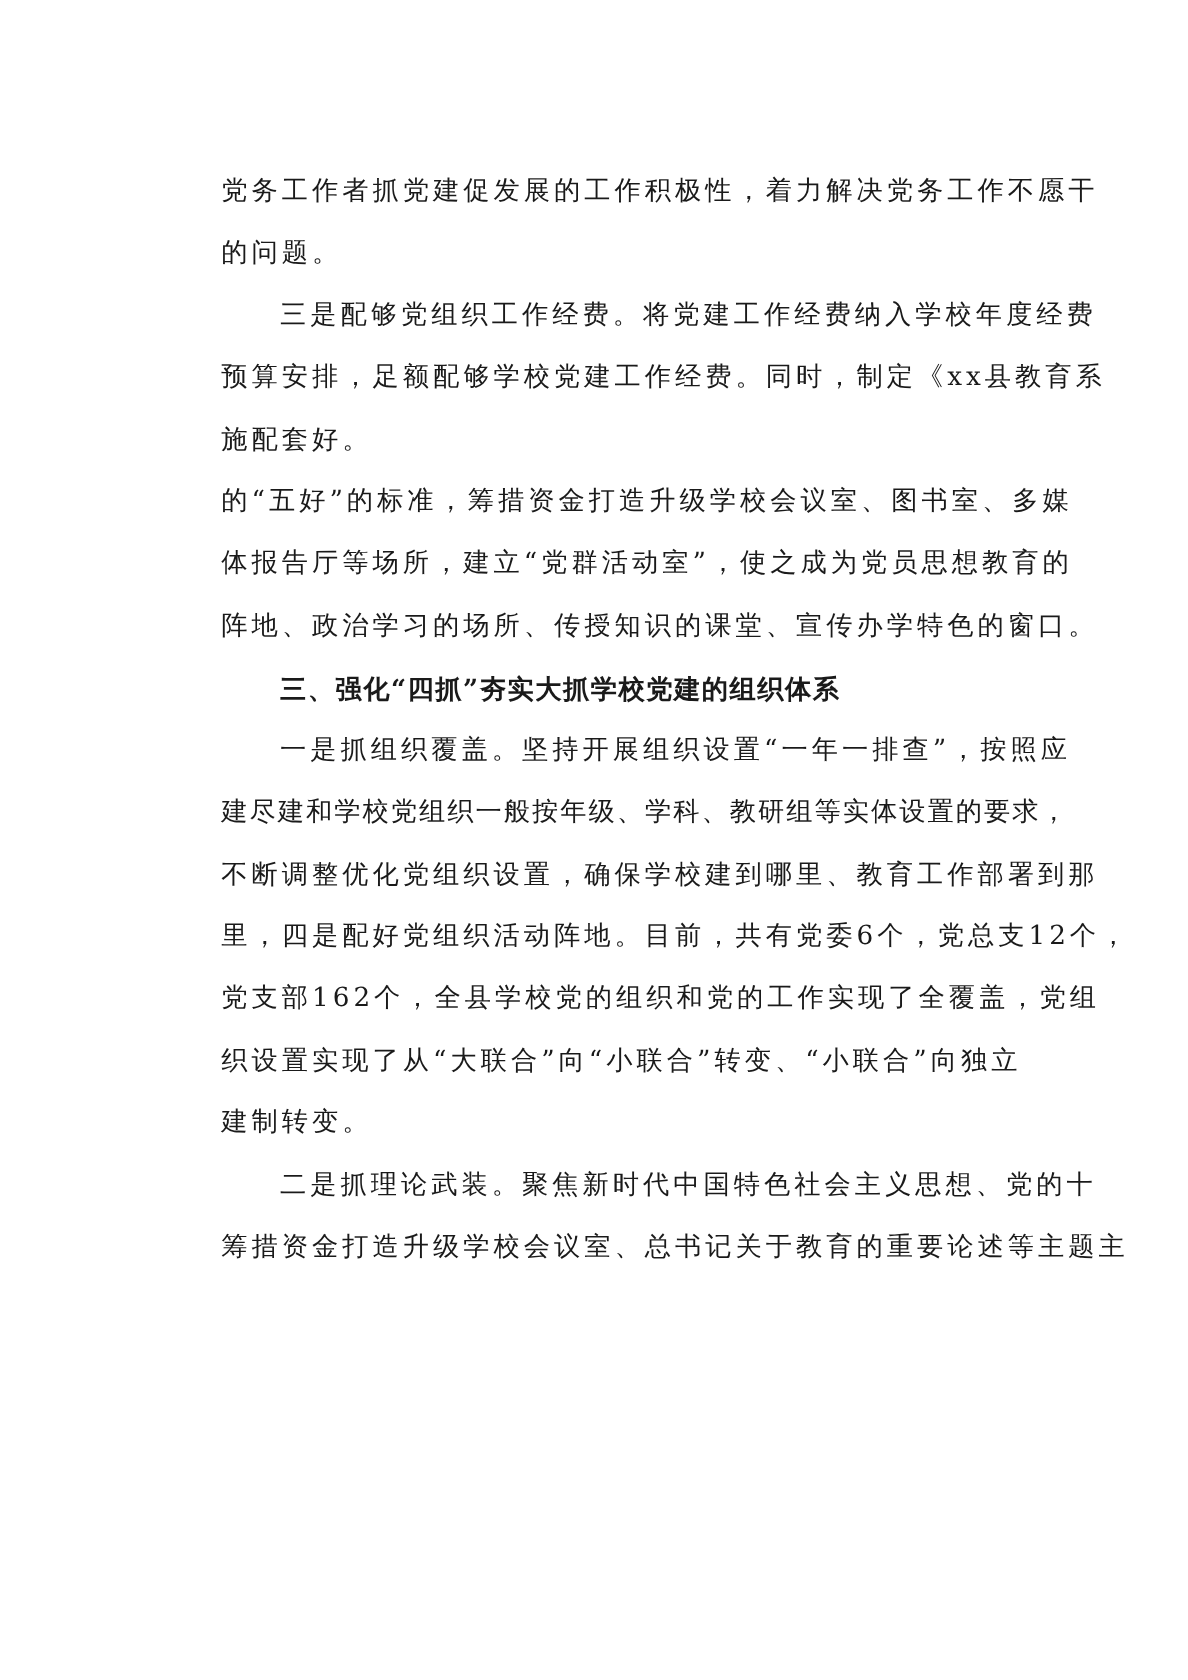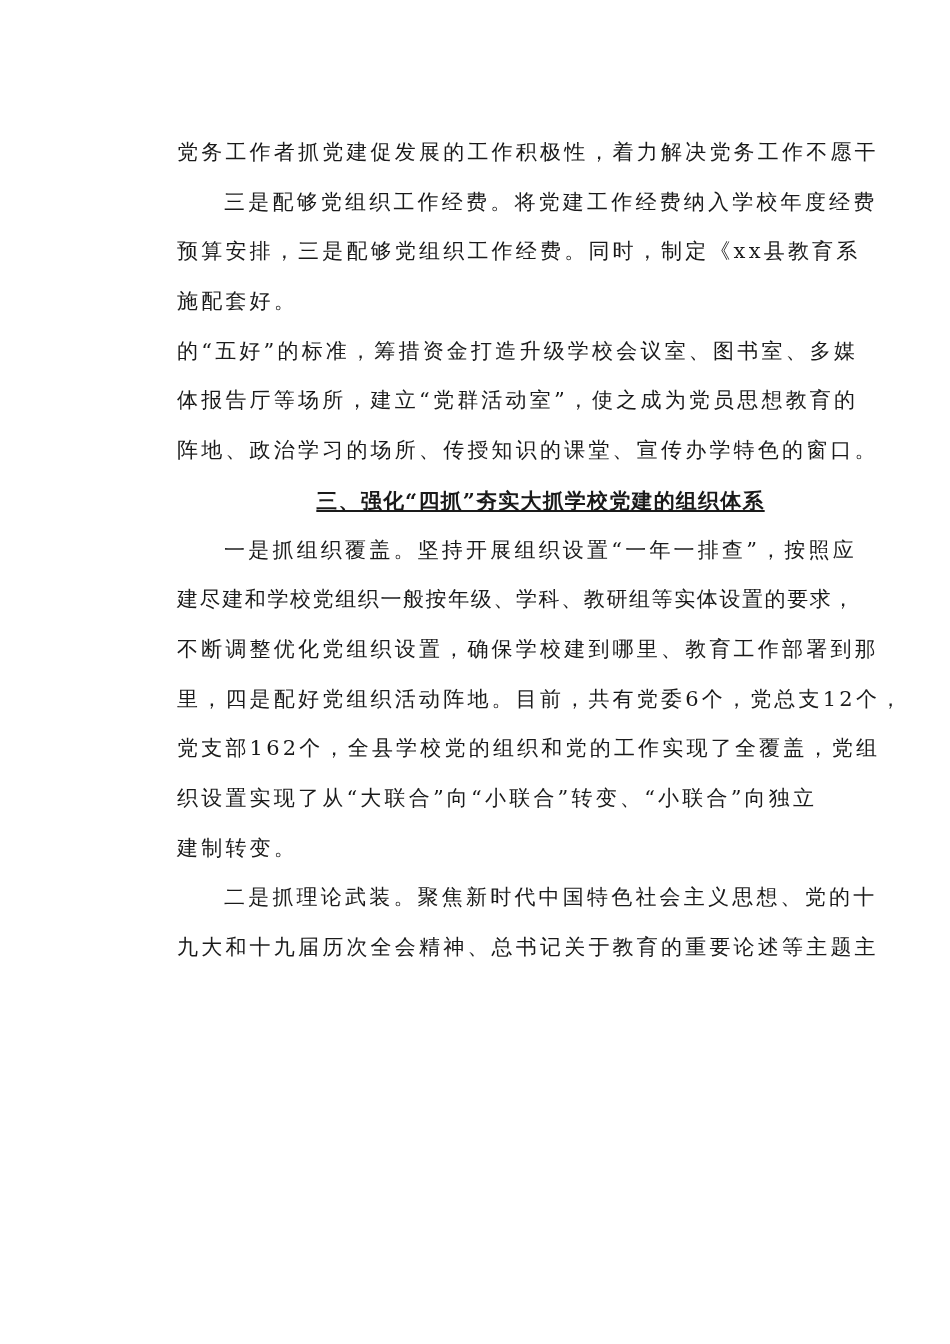--- a/index.html
+++ b/index.html
@@ -12,47 +12,48 @@
       position: absolute; left: 145px; top: 128px; width: 680px;
       font-family: "DejaVu Serif", "Liberation Serif", serif;
       color: #1a1a1a;
       font-size: 21px;
       margin-left: 32px;
     }
     .line {
       height: 49.7px; line-height: 49.7px; white-space: nowrap;
       letter-spacing: 3.2px;
     }
-    .line.indent { padding-left: 47px; text-align: center; }
-    .line.heading { font-weight: bold; letter-spacing: 1.2px; text-decoration: underline; }
+    .line.indent { padding-left: 47px; }
+    .line.heading { font-weight: bold; letter-spacing: 1.2px; }
     .line.tight { letter-spacing: 1.6px; }
   </style>
 </head>
 <body>
 
 <div class="page">
   <div class="content">
 
     <div class="line">党务工作者抓党建促发展的工作积极性，着力解决党务工作不愿干</div>
+    <div class="line">的问题。</div>
 
     <div class="line indent">三是配够党组织工作经费。将党建工作经费纳入学校年度经费</div>
-    <div class="line">预算安排，三是配够党组织工作经费。同时，制定《xx县教育系</div>
+    <div class="line">预算安排，足额配够学校党建工作经费。同时，制定《xx县教育系</div>
     <div class="line">施配套好。</div>
 
     <div class="line">的“五好”的标准，筹措资金打造升级学校会议室、图书室、多媒</div>
     <div class="line">体报告厅等场所，建立“党群活动室”，使之成为党员思想教育的</div>
     <div class="line">阵地、政治学习的场所、传授知识的课堂、宣传办学特色的窗口。</div>
 
     <div class="line indent heading">三、强化“四抓”夯实大抓学校党建的组织体系</div>
 
     <div class="line indent">一是抓组织覆盖。坚持开展组织设置“一年一排查”，按照应</div>
     <div class="line tight">建尽建和学校党组织一般按年级、学科、教研组等实体设置的要求，</div>
     <div class="line">不断调整优化党组织设置，确保学校建到哪里、教育工作部署到那</div>
     <div class="line">里，四是配好党组织活动阵地。目前，共有党委6个，党总支12个，</div>
     <div class="line">党支部162个，全县学校党的组织和党的工作实现了全覆盖，党组</div>
     <div class="line">织设置实现了从“大联合”向“小联合”转变、“小联合”向独立</div>
     <div class="line">建制转变。</div>
 
     <div class="line indent">二是抓理论武装。聚焦新时代中国特色社会主义思想、党的十</div>
-    <div class="line">九大和十九届历次全会精神、总书记关于教育的重要论述等主题主</div>
+    <div class="line">筹措资金打造升级学校会议室、总书记关于教育的重要论述等主题主</div>
 
   </div>
 </div>
 
 </body></html>

